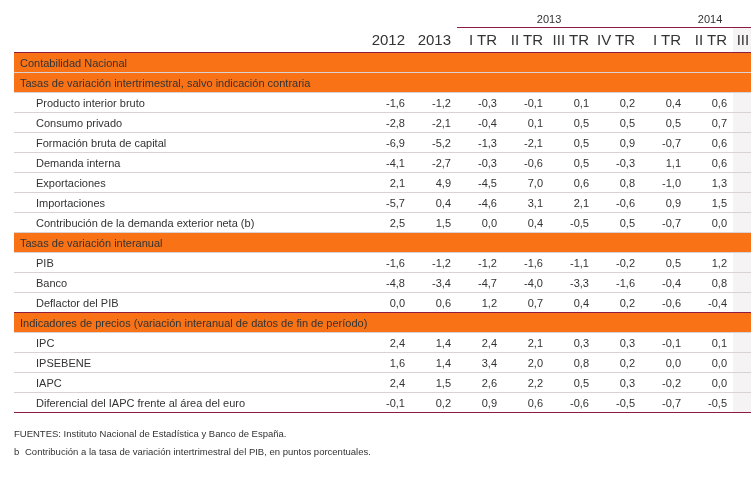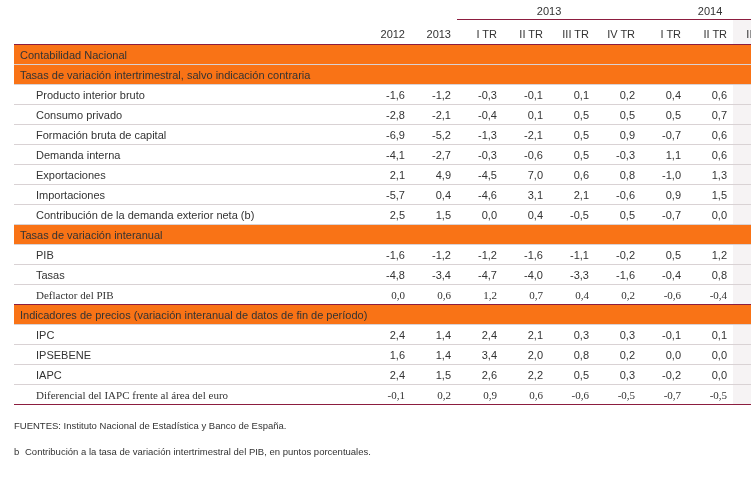--- a/index.html
+++ b/index.html
@@ -15,21 +15,21 @@
     color: #333333;
     position: relative;
     overflow: hidden;
   }
   .sheet {
     position: absolute;
     left: 0; top: 0;
     width: 751px;
     height: 486px;
     box-sizing: border-box;
-    padding: 0 14px 0 14px;
+    padding: 8px 14px 0 14px;
   }
   table.maintable {
     width: 723px;
     border-collapse: collapse;
     table-layout: fixed;
   }
   col.lbl   { width: 351px; }
   col.yr    { width: 46px; }
   col.q     { width: 46px; }
 
@@ -39,21 +39,21 @@
     color: #333333;
     padding: 0 0 2px 0;
     text-align: center;
     vertical-align: bottom;
     height: 17px;
   }
   .grouphdr td.grp {
     border-bottom: 1.4px solid #8c1d3f;
   }
   .colhdr td {
-    font-size: 11px;
+    font-size: 15px;
     color: #333333;
     text-align: right;
     padding: 2px 6px 4px 0;
     vertical-align: bottom;
     height: 18px;
   }
   .hdr-rule td {
     border-bottom: 1.4px solid #8c1d3f;
     height: 0;
     padding: 0;
@@ -75,32 +75,31 @@
     padding-left: 6px;
   }
   tr.row td.label.indent1 { padding-left: 22px; margin-top: 19px; }
   tr.row.section td {
     background: #f97316;
   }
   td.lastcol { background: #f6f3f4; }
 
   tr.row.thickbottom td {
     border-bottom: 1.4px solid #8c1d3f;
-    font-family: Liberation Serif, serif;
   }
 
   
   .footer {
     width: 723px;
     margin-top: 14px;
     font-size: 9.5px;
     color: #333333;
     line-height: 1.45;
   }
-  .footer .src { margin-bottom: 12px; }
+  .footer .src { margin-bottom: 4px; }
   .footer .note { margin-bottom: 3px; }
   .footer .note .mk { display: inline-block; width: 11px; }
 </style>
 </head>
 <body>
 
 <div class="sheet">
 
   <table class="maintable">
     <colgroup>
@@ -276,21 +275,21 @@
         <td>-1,2</td>
         <td>-1,6</td>
         <td>-1,1</td>
         <td>-0,2</td>
         <td>0,5</td>
         <td>1,2</td>
         <td class="lastcol">1,6</td>
       </tr>
 
       <tr class="row">
-        <td class="label indent1">Tasas</td>
+        <td class="label indent1">Banco</td>
         <td>-4,8</td>
         <td>-3,4</td>
         <td>-4,7</td>
         <td>-4,0</td>
         <td>-3,3</td>
         <td>-1,6</td>
         <td>-0,4</td>
         <td>0,8</td>
         <td class="lastcol">1,2</td>
       </tr>

